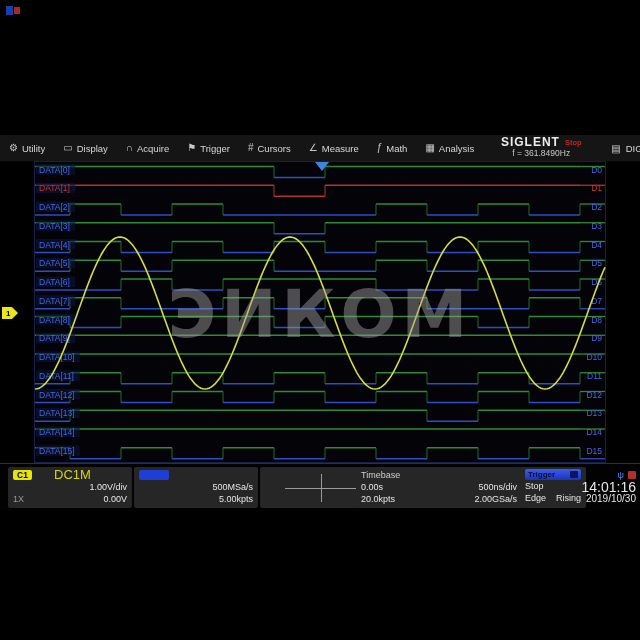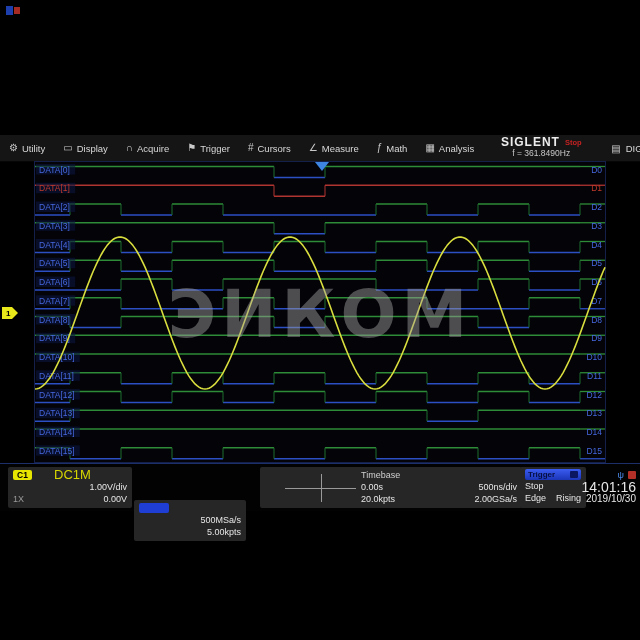--- a/index.html
+++ b/index.html
@@ -467,21 +467,21 @@
       </div>
       <div class="row">
           <span class="right">1.00V/div</span>
         </div>
       <div class="row">
         <span class="dim">1X</span>
         <span>0.00V</span>
       </div>
     </div>
 
-    <div class="dbox" style="left:134px;width:112px;margin-top:33px;">
+    <div class="dbox" style="left:134px;width:124px;">
       <div class="row">
           <span class="badge-d"></span>
           <span></span>
         </div>
       <div class="row">
           <span class="right">500MSa/s</span>
         </div>
       <div class="row">
           <span class="right">5.00kpts</span>
         </div>

